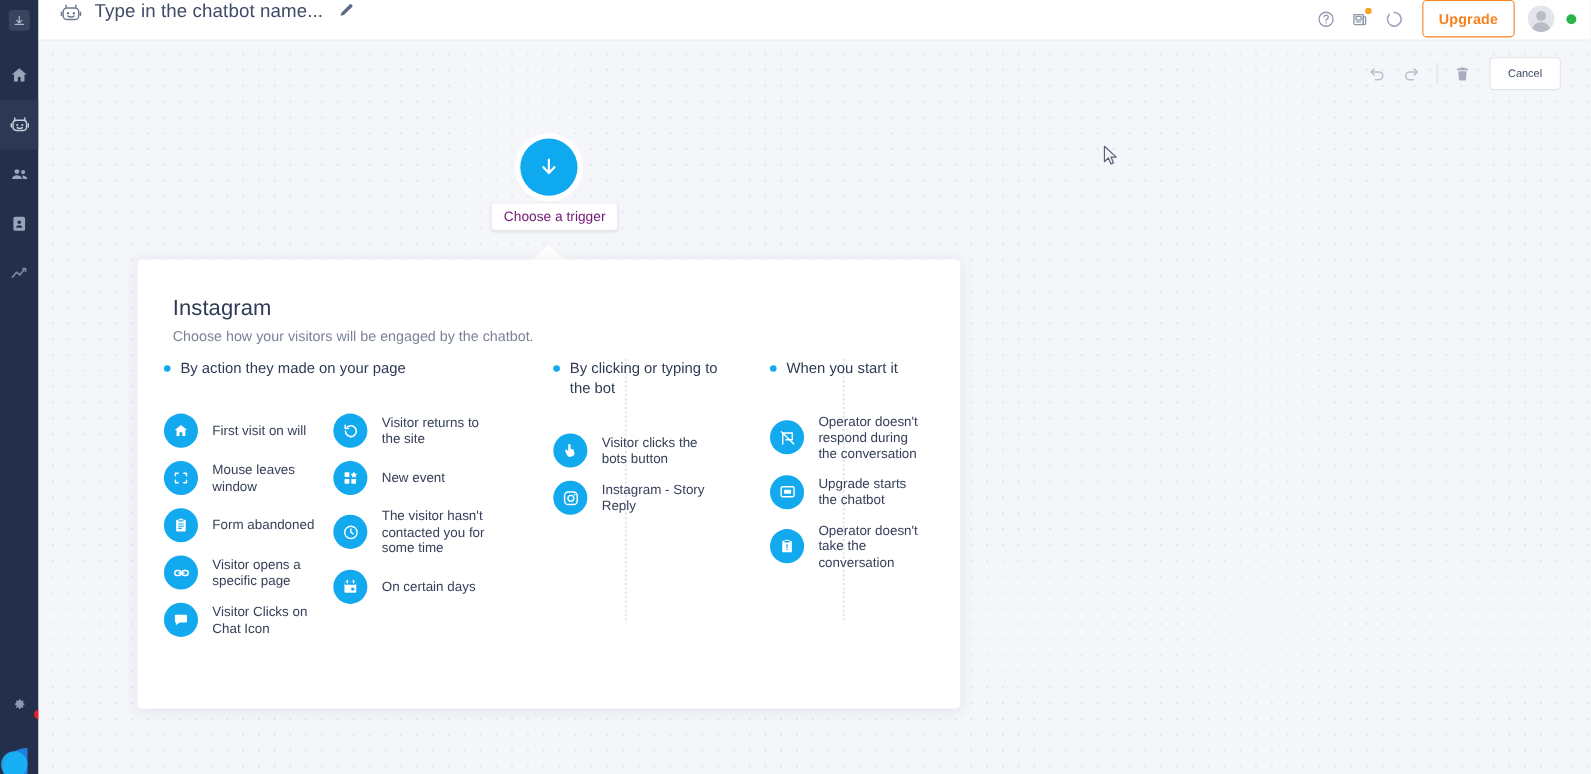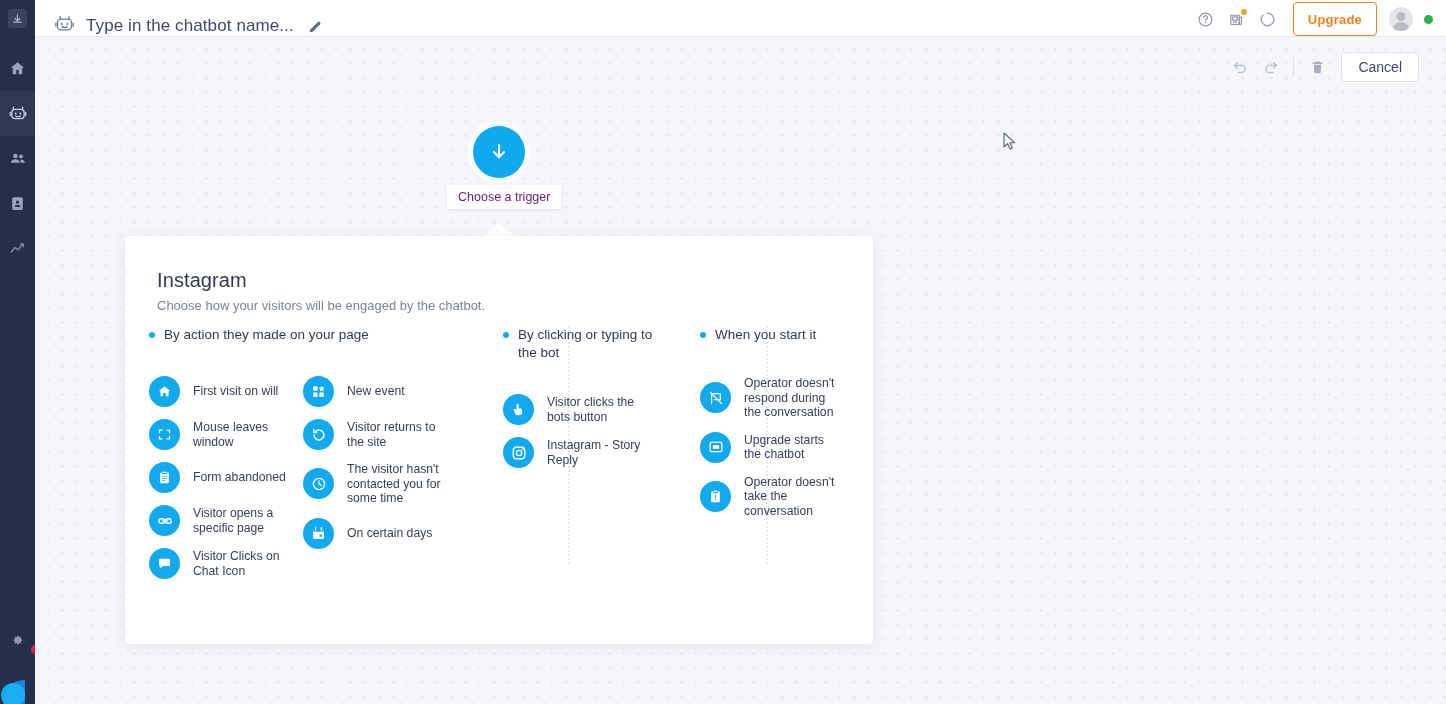--- a/index.html
+++ b/index.html
@@ -44,21 +44,21 @@
     width: 9px; height: 9px; border-radius: 50%;
     background: #e8202a;
   }
 
   
   .topbar {
     position: absolute; left: 35px; top: 0;
     width: 1411px; height: 37px;
     background: #ffffff;
     border-bottom: 1px solid #e7e9f0;
-    display: flex; align-items: flex-end;
+    display: flex; align-items: flex-start;
   }
   .bot-avatar { margin-left: 17px; width: 24px; height: 24px; display:flex; align-items:center; justify-content:center;}
   .bot-title {
     margin-left: 10px;
     font-size: 17px; color: #3e4a66; letter-spacing: .1px;
   }
   .pencil-btn { margin-left: 12px; width: 18px; height: 18px; display:flex; align-items:center; justify-content:center; cursor:pointer; }
   .topbar-right {
     margin-left: auto; display: flex; align-items: center; gap: 0px; padding-right: 13px;
   }
@@ -104,21 +104,21 @@
   
   .canvas-toolbar {
     position: absolute; right: 27px; top: 15px;
     display: flex; align-items: center;
   }
   .ct-icon { width: 30px; height: 30px; display:flex; align-items:center; justify-content:center; cursor:pointer; }
   .ct-sep { width:1px; height:20px; background:#dcdfe8; margin: 0 8px; }
   .cancel-btn {
     margin-left: 9px; height: 27px; padding: 14px 16px;
     border: 1px solid #dfe2ea; border-radius: 4px; background: #fff;
-    font-size: 14px; color: #3e4a66; cursor: pointer;
+    font-size: 10px; color: #3e4a66; cursor: pointer;
     display: flex; align-items: center;
   }
 
   
   .trigger-node {
     position: absolute; left: 438px; top: 89px;
     width: 52px; height: 52px; border-radius: 50%;
     background: #0fa9f0;
     box-shadow: 0 0 0 5px #ffffff;
     display: flex; align-items: center; justify-content: center;
@@ -420,42 +420,42 @@
             </div>
 
           </div>
         </div>
 
         <div class="col col-b">
           <div class="items" style="margin-top:50px">
 
             <div class="item">
               <span class="item-ico">
+                <svg width="16" height="16" viewBox="0 0 24 24" fill="none" stroke="#fff" stroke-width="2.1" stroke-linecap="round" stroke-linejoin="round">
+                  <path d="M4.6 12a7.4 7.4 0 1 0 2.3-5.4"></path>
+                  <path d="M4.2 3.8v4.4h4.4"></path>
+                </svg>
+              </span>
+              <span class="item-label">Visitor returns to the site</span>
+            </div>
+
+            <div class="item">
+              <span class="item-ico">
                 <svg width="15" height="15" viewBox="0 0 24 24" fill="#fff">
                   <rect x="3.6" y="3.6" width="7" height="7" rx="1"></rect>
                   <rect x="3.6" y="13.4" width="7" height="7" rx="1"></rect>
                   <rect x="13.4" y="13.4" width="7" height="7" rx="1"></rect>
                   <path d="M17.1 2.6l1.5 3.1 3.4.4-2.5 2.3.7 3.4-3.1-1.7-3.1 1.7.7-3.4-2.5-2.3 3.4-.4z"></path>
                 </svg>
               </span>
               <span class="item-label">New event</span>
             </div>
 
             <div class="item">
               <span class="item-ico">
-                <svg width="16" height="16" viewBox="0 0 24 24" fill="none" stroke="#fff" stroke-width="2.1" stroke-linecap="round" stroke-linejoin="round">
-                  <path d="M4.6 12a7.4 7.4 0 1 0 2.3-5.4"></path>
-                  <path d="M4.2 3.8v4.4h4.4"></path>
-                </svg>
-              </span>
-              <span class="item-label">Visitor returns to the site</span>
-            </div>
-
-            <div class="item">
-              <span class="item-ico">
                 <svg width="16" height="16" viewBox="0 0 24 24" fill="none" stroke="#fff" stroke-width="1.9" stroke-linecap="round">
                   <circle cx="12" cy="12" r="8.4"></circle>
                     <path d="M12 7.4V12l3.2 2"></path>
                 </svg>
               </span>
               <span class="item-label">The visitor hasn't contacted you for some time</span>
             </div>
 
             <div class="item">
               <span class="item-ico">

